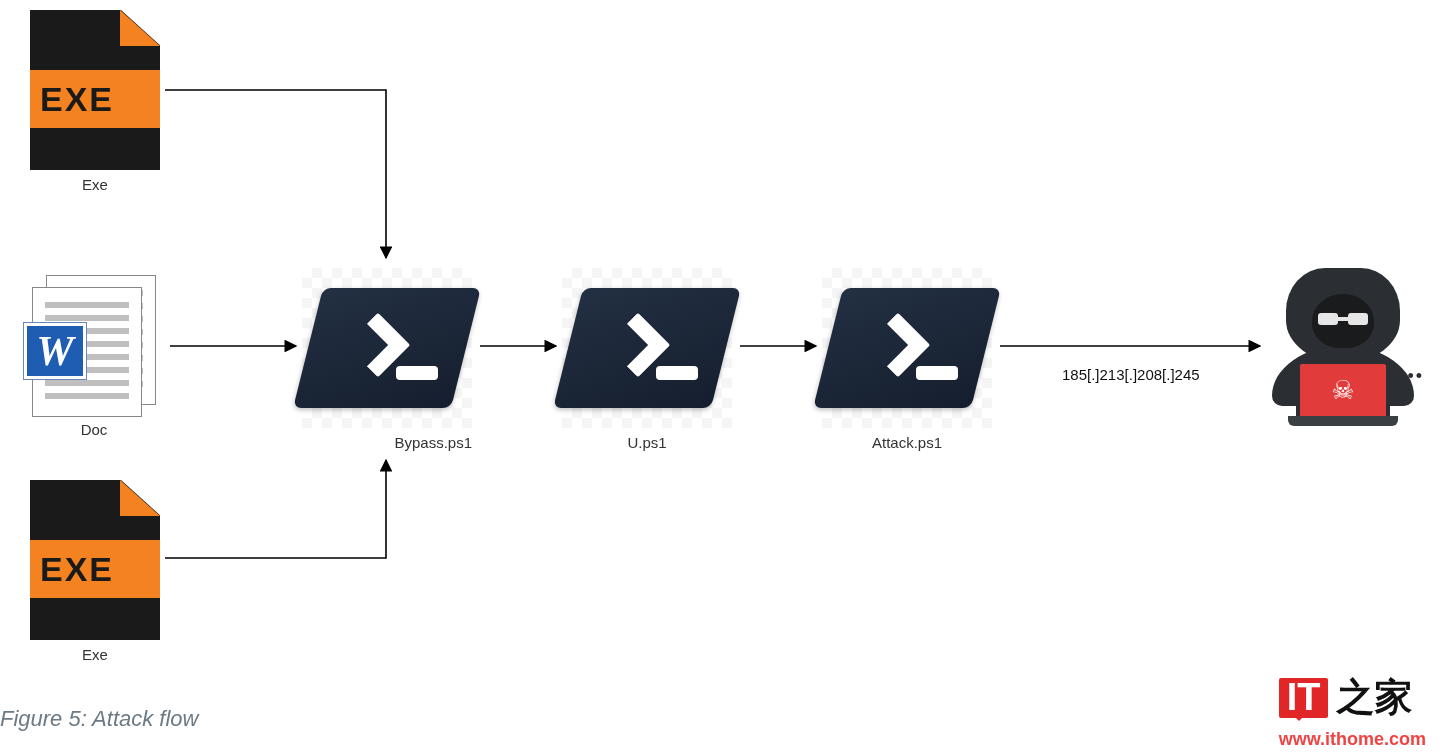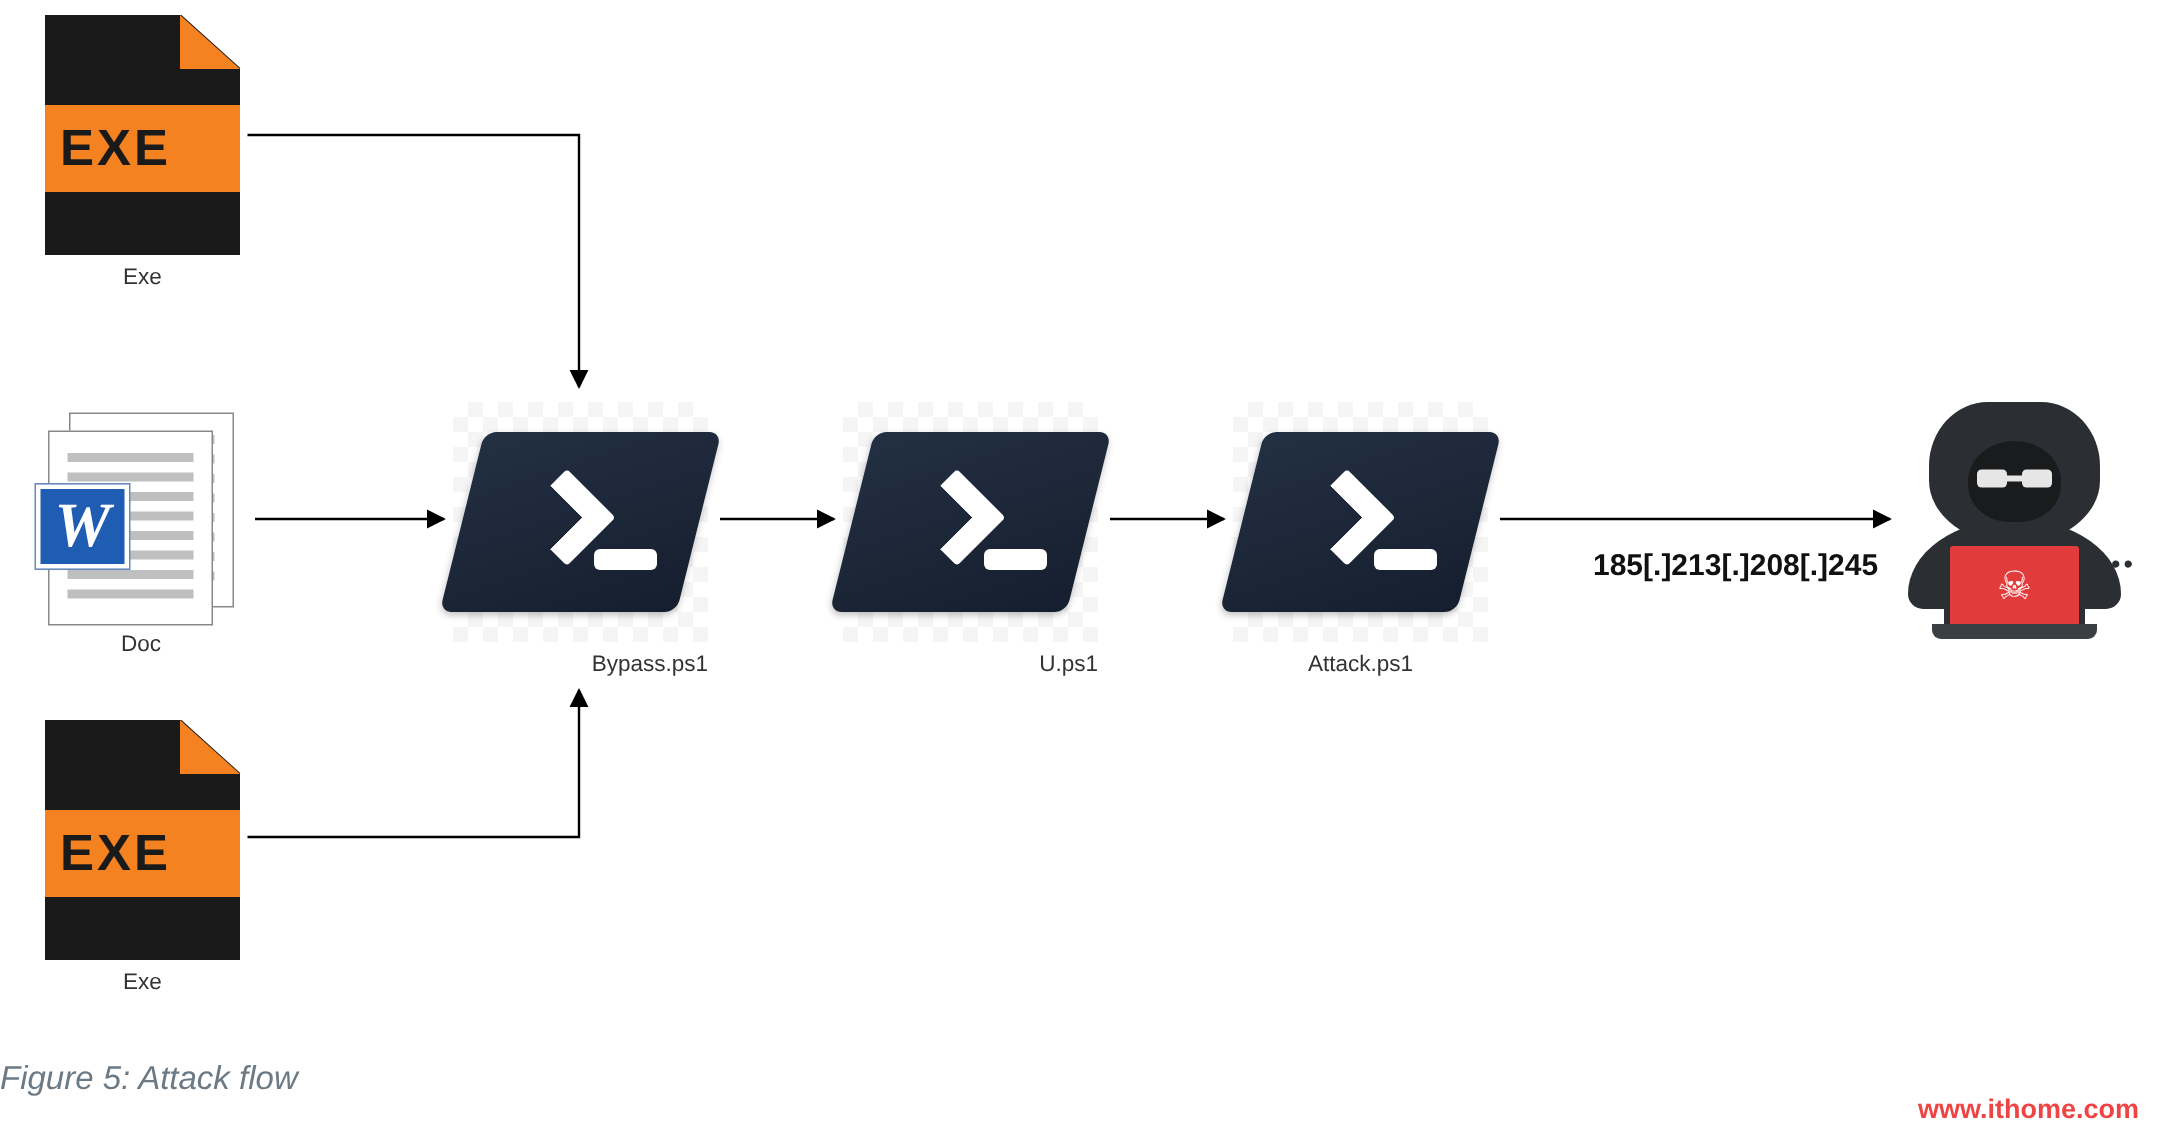--- a/index.html
+++ b/index.html
@@ -212,22 +212,22 @@
   }
   
   svg.arrows {
     position: absolute;
     left: 0; top: 0;
     width: 1440px; height: 756px;
     pointer-events: none;
   }
   .ip-label {
     position: absolute;
-    font-size: 20px;
-    font-weight: 700;
+    font-size: 15px;
+    font-weight: 400;
     color: #111;
   }
   .caption {
     position: absolute;
     left: 0; right: 0;
     bottom: 24px;
     text-align: left;
     color: #6b7a85;
     font-style: italic;
     font-size: 22px;
@@ -329,21 +329,21 @@
     <div class="ps-shape">
         <div class="ps-inner">
           <div class="ps-chevron"></div>
           <div class="ps-under"></div>
         </div>
       </div>
   </div>
   <div class="label">Bypass.ps1</div>
 </div>
 
-<div class="node" style="left:562px; top:268px;text-align:right;">
+<div class="node" style="left:562px; top:268px;">
   <div class="ps-wrap">
     <div class="ps-transparent"></div>
     <div class="ps-shape">
         <div class="ps-inner">
           <div class="ps-chevron"></div>
           <div class="ps-under"></div>
         </div>
       </div>
   </div>
   <div class="label">U.ps1</div>
@@ -398,14 +398,18 @@
   <path d="M 480 346 H 556" fill="none" stroke="#000" stroke-width="1.6" marker-end="url(#ah)"></path>
 
   <path d="M 740 346 H 816" fill="none" stroke="#000" stroke-width="1.6" marker-end="url(#ah)"></path>
 
   <path d="M 1000 346 H 1260" fill="none" stroke="#000" stroke-width="1.6" marker-end="url(#ah)"></path>
 </svg>
 
 <div class="caption">Figure 5: Attack flow</div>
 
 <div class="watermark">
+  <div class="wm-row">
+    <div class="it-badge">IT</div>
+    <div class="zhijia">之家</div>
+  </div>
   <div class="wm-url">www.ithome.com</div>
 </div>
 
 </body></html>

